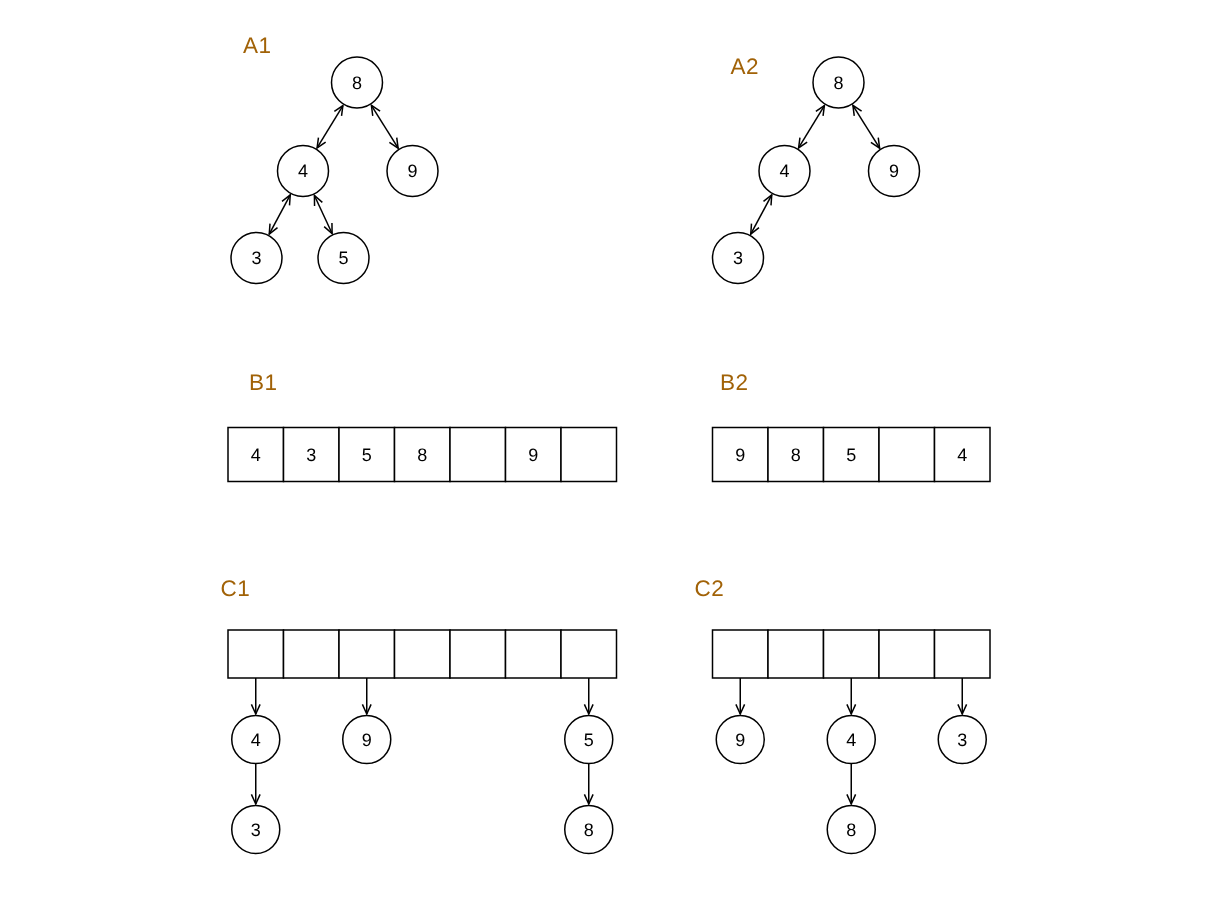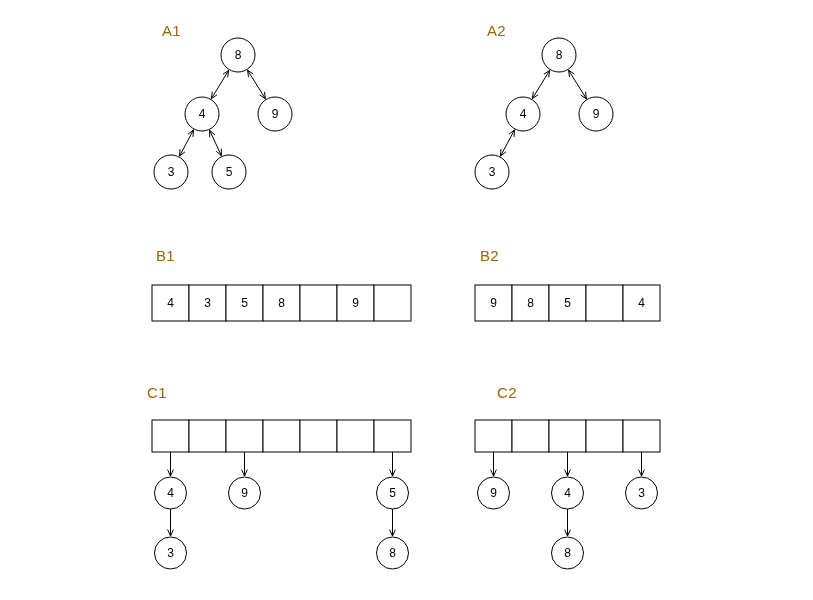--- a/index.html
+++ b/index.html
@@ -142,18 +142,18 @@
         <circle cx="567.5" cy="553" r="16" fill="#ffffff" stroke="#000000" stroke-width="1"></circle>
         <text x="567.5" y="557" text-anchor="middle" font-size="12" fill="#000000">8</text>
         <line x1="641.5" y1="452" x2="641.5" y2="476" stroke="#000000" stroke-width="1"></line>
         <polyline points="638.6,469.6 641.5,476.0 644.4,469.6" fill="none" stroke="#000000" stroke-width="1"></polyline>
         <circle cx="641.5" cy="493" r="16" fill="#ffffff" stroke="#000000" stroke-width="1"></circle>
         <text x="641.5" y="497" text-anchor="middle" font-size="12" fill="#000000">3</text>
       </g>
     </svg>
 
   <div class="sec-label" style="left:162px;top:22px">A1</div>
-  <div class="sec-label" style="left:487px;top:22px">A2</div>
-  <div class="sec-label" style="left:156px;top:247px">B1</div>
+  <div class="sec-label" style="left:487px;top:36px">A2</div>
+  <div class="sec-label" style="left:166px;top:247px">B1</div>
   <div class="sec-label" style="left:480px;top:247px">B2</div>
   <div class="sec-label" style="left:147px;top:384px">C1</div>
-  <div class="sec-label" style="left:497px;top:384px">C2</div>
+  <div class="sec-label" style="left:463px;top:384px">C2</div>
 </div>
 
 </body></html>

